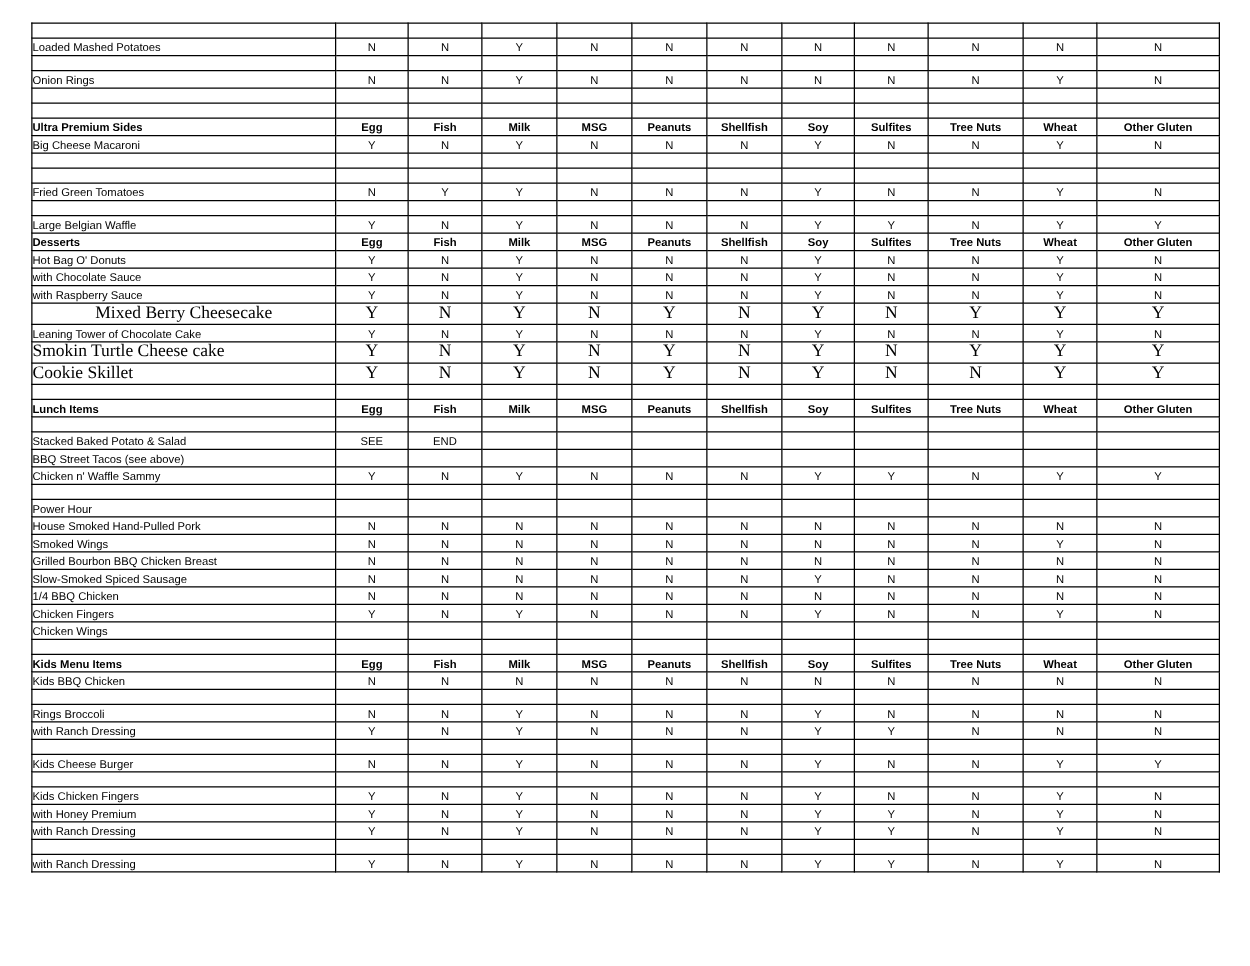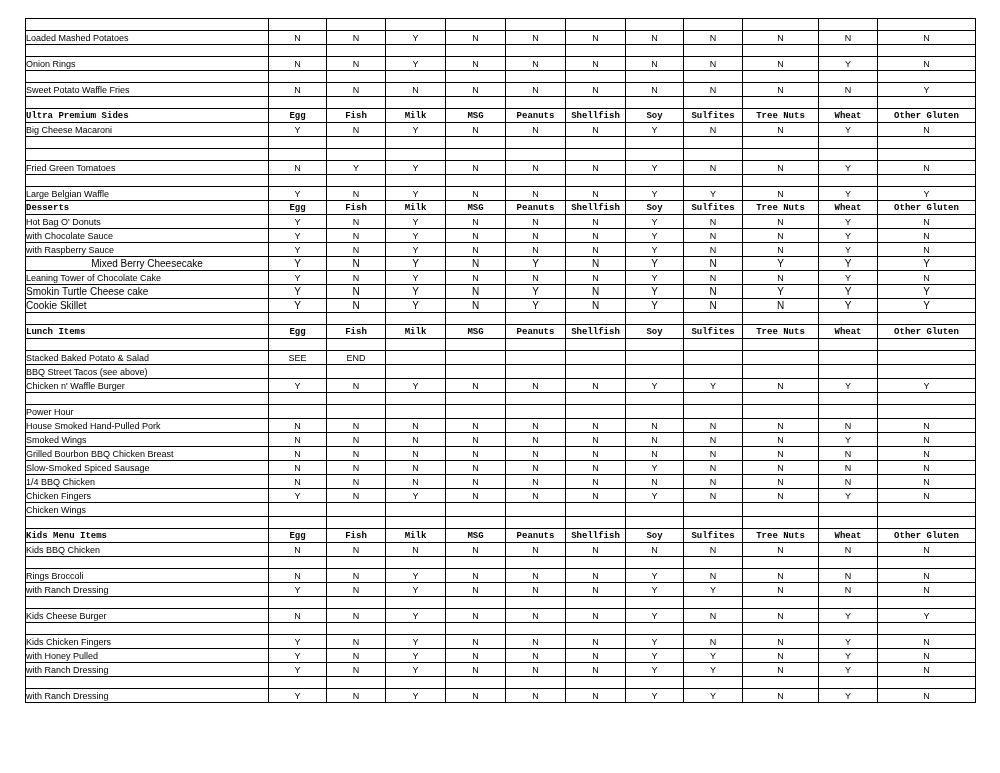--- a/index.html
+++ b/index.html
@@ -29,24 +29,24 @@
     border: 1px solid #000000;
     padding: 0;
     height: 13px;
     vertical-align: middle;
     overflow: hidden;
     white-space: nowrap;
   }
   tr.spacer-row td { height: 11px; }
   td.label { text-align: left; padding-left: 3px; }
   td.val   { text-align: center; }
-  tr.section-row td { font-weight: bold; font-family: Liberation Mono, monospace; }
+  tr.section-row td { font-weight: bold; }
   td.serif {
-    font-family: Liberation Sans, sans-serif;
-    font-size: 10px;
+    font-family: Liberation Serif, serif;
+    font-size: 14px;
   }
   td.center { text-align: center; padding-left: 0; }
   td.boldval { font-weight: normal; }
 </style>
 </head>
 <body>
 
 <div class="page">
   <table class="allergen-table">
     <colgroup>
@@ -127,34 +127,20 @@
           <td></td>
           <td></td>
           <td></td>
           <td></td>
           <td></td>
           <td></td>
           <td></td>
           <td></td>
           <td></td>
         </tr>
-        <tr class="item-row">
-          <td class="label">Sweet Potato Waffle Fries</td>
-          <td class="val">N</td>
-          <td class="val">N</td>
-          <td class="val">N</td>
-          <td class="val">N</td>
-          <td class="val">N</td>
-          <td class="val">N</td>
-          <td class="val">N</td>
-          <td class="val">N</td>
-          <td class="val">N</td>
-          <td class="val">N</td>
-          <td class="val">Y</td>
-        </tr>
         <tr class="spacer-row">
           <td></td>
           <td></td>
           <td></td>
           <td></td>
           <td></td>
           <td></td>
           <td></td>
           <td></td>
           <td></td>
@@ -436,21 +422,21 @@
           <td class="val"></td>
           <td class="val"></td>
           <td class="val"></td>
           <td class="val"></td>
           <td class="val"></td>
           <td class="val"></td>
           <td class="val"></td>
           <td class="val"></td>
         </tr>
         <tr class="item-row">
-          <td class="label">Chicken n' Waffle Burger</td>
+          <td class="label">Chicken n' Waffle Sammy</td>
           <td class="val">Y</td>
           <td class="val">N</td>
           <td class="val">Y</td>
           <td class="val">N</td>
           <td class="val">N</td>
           <td class="val">N</td>
           <td class="val">Y</td>
           <td class="val">Y</td>
           <td class="val">N</td>
           <td class="val">Y</td>
@@ -716,21 +702,21 @@
           <td class="val">N</td>
           <td class="val">N</td>
           <td class="val">N</td>
           <td class="val">Y</td>
           <td class="val">N</td>
           <td class="val">N</td>
           <td class="val">Y</td>
           <td class="val">N</td>
         </tr>
         <tr class="item-row">
-          <td class="label">with Honey Pulled</td>
+          <td class="label">with Honey Premium</td>
           <td class="val">Y</td>
           <td class="val">N</td>
           <td class="val">Y</td>
           <td class="val">N</td>
           <td class="val">N</td>
           <td class="val">N</td>
           <td class="val">Y</td>
           <td class="val">Y</td>
           <td class="val">N</td>
           <td class="val">Y</td>

